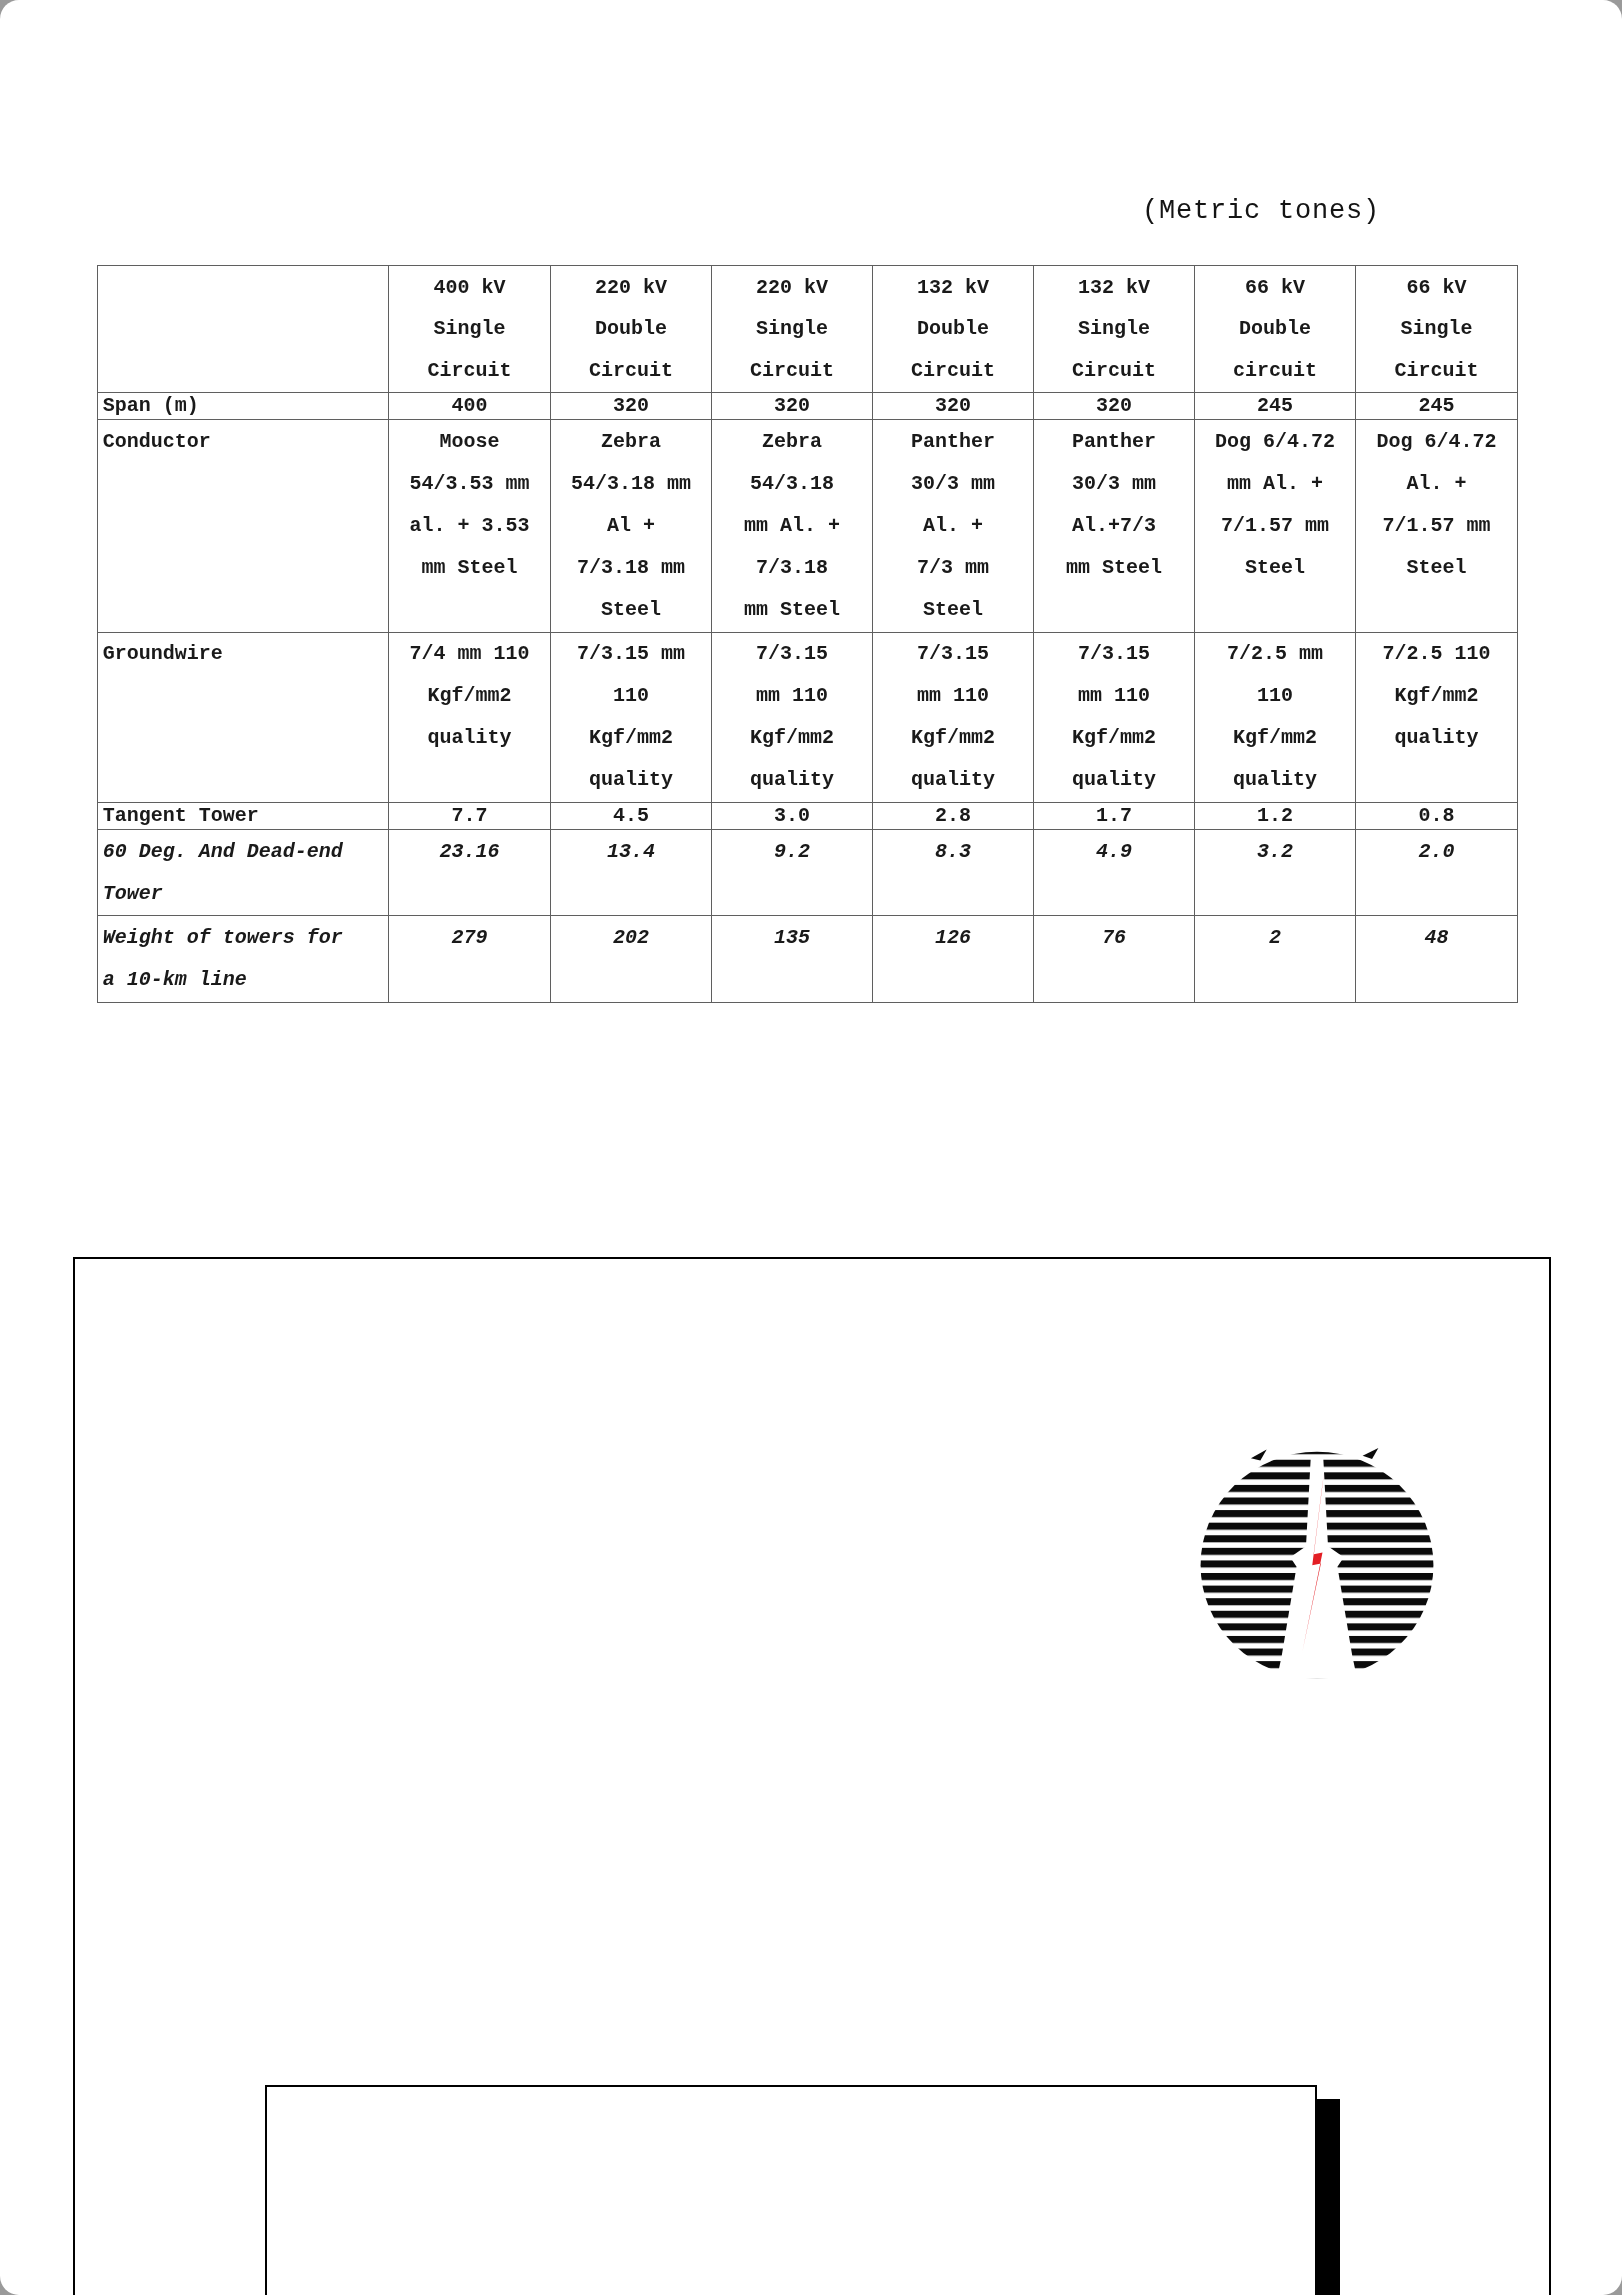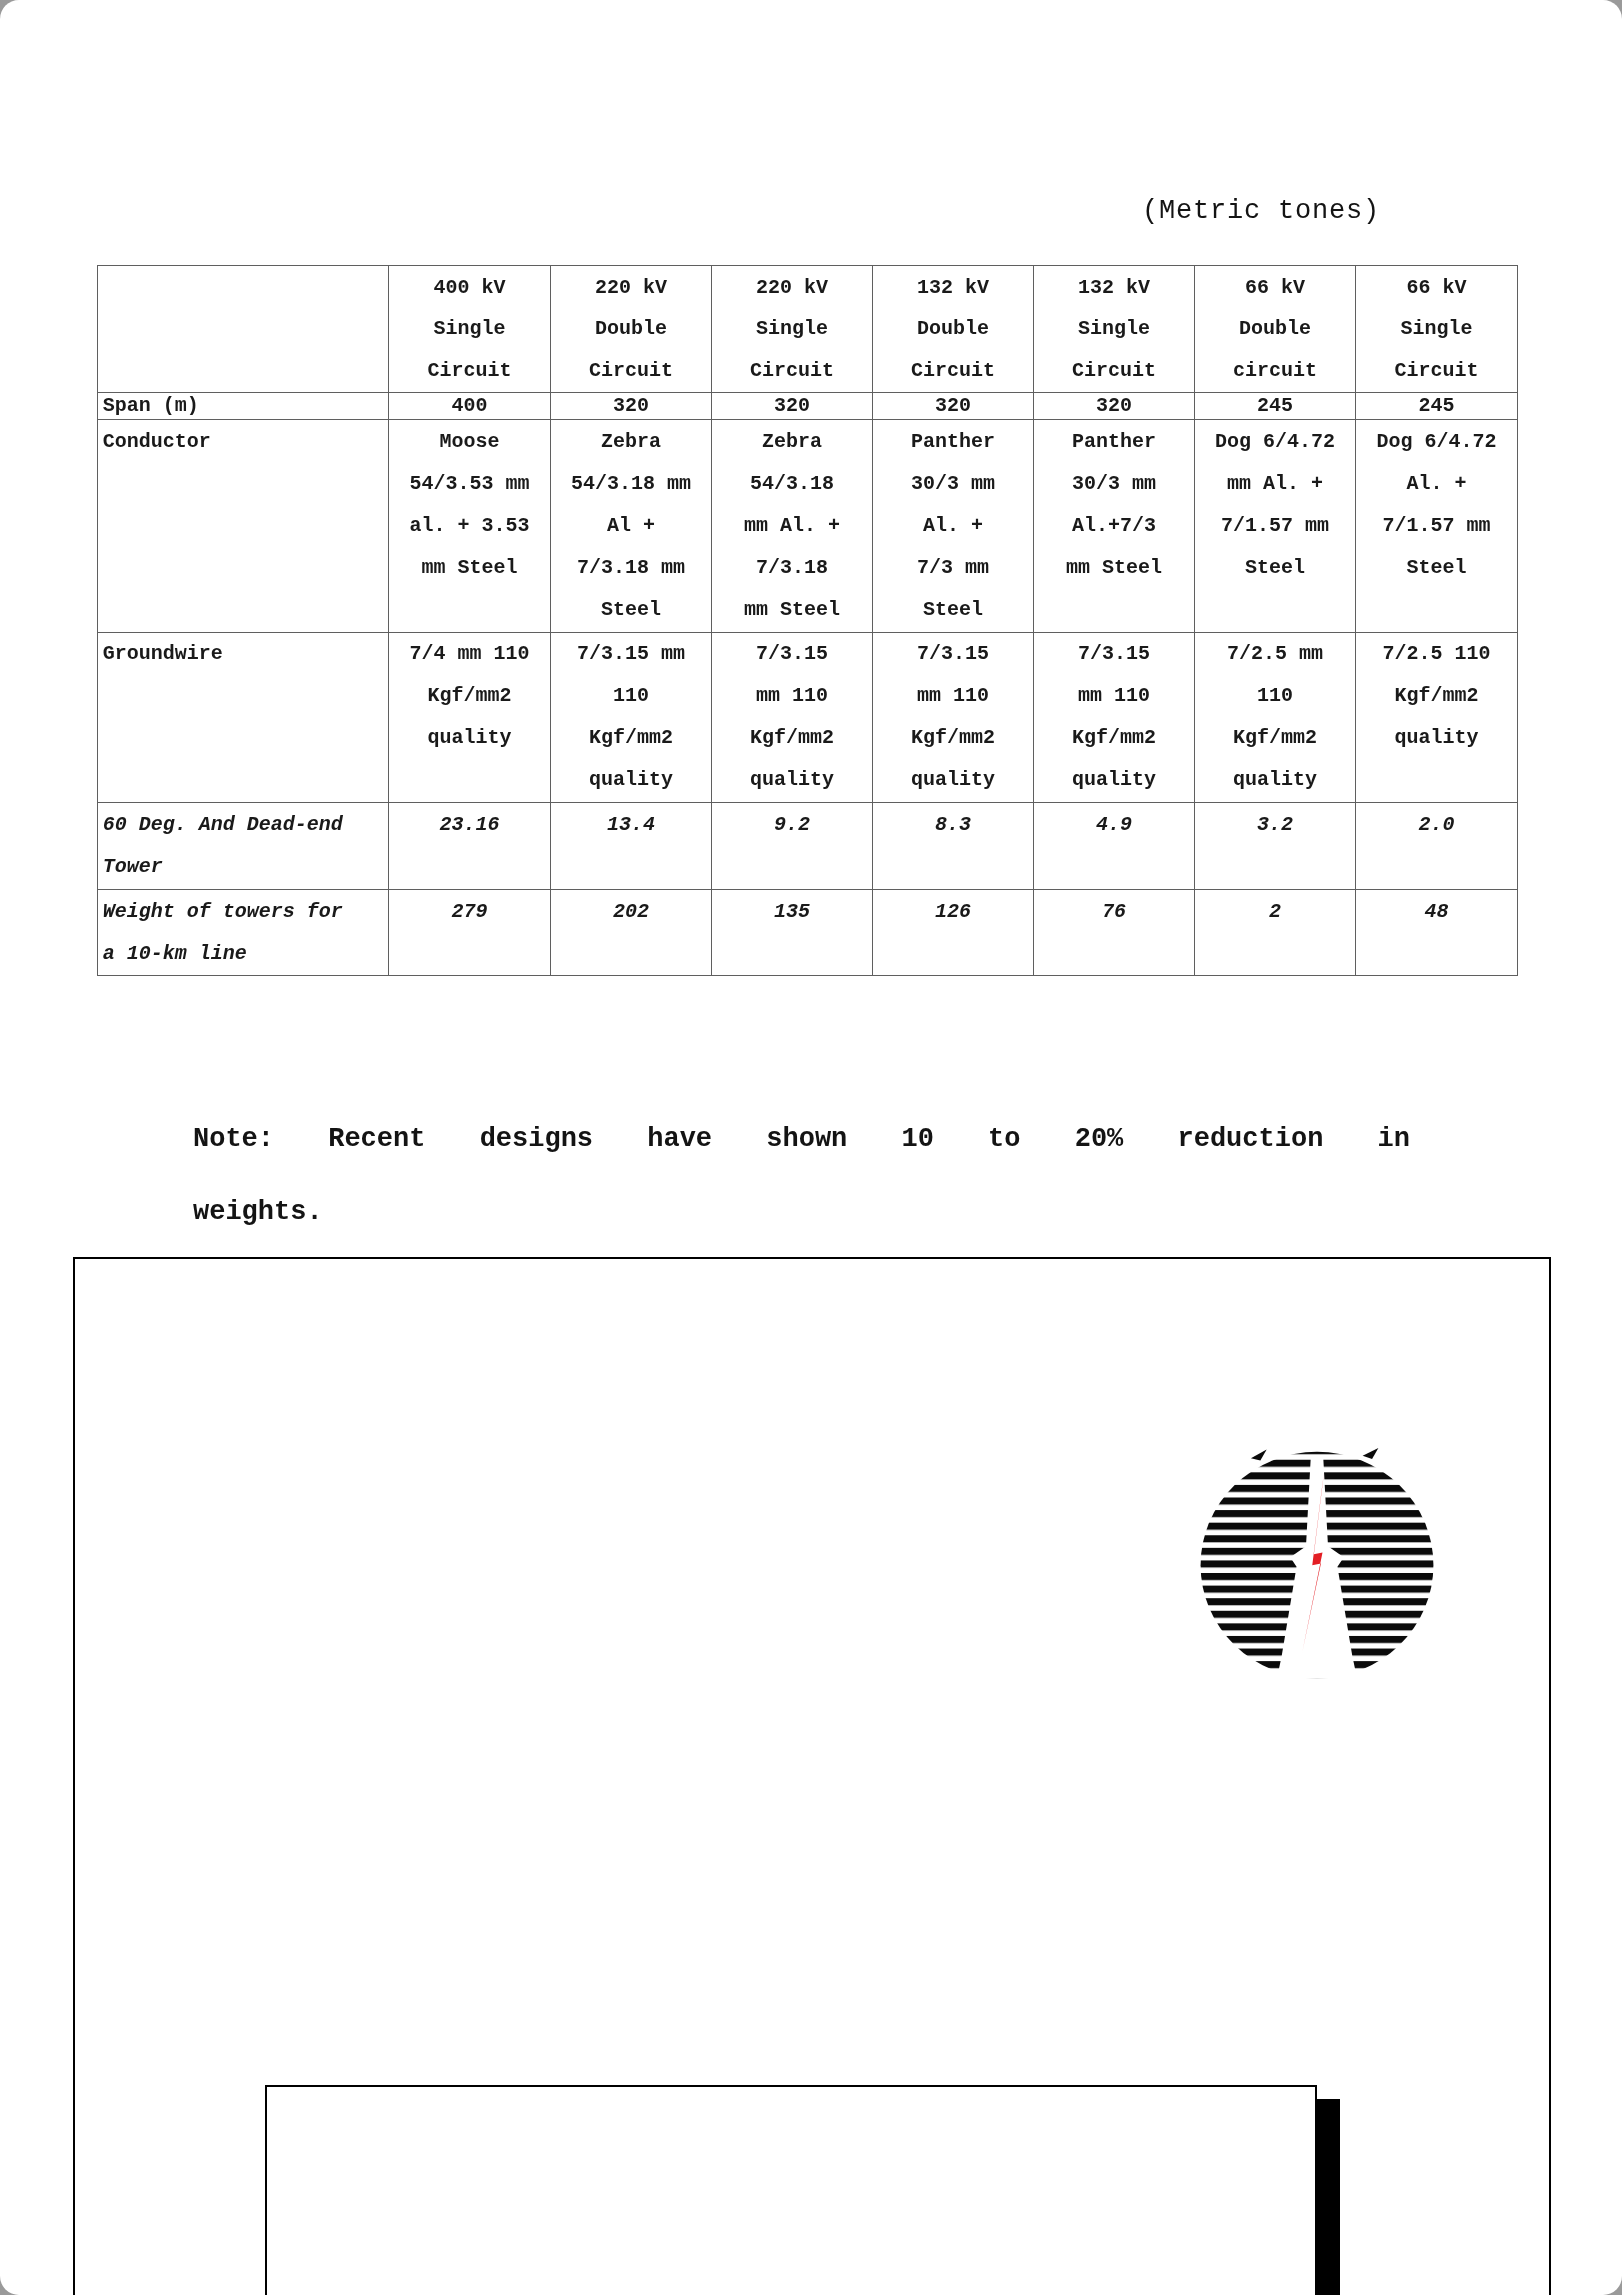--- a/index.html
+++ b/index.html
@@ -212,20 +212,30 @@
 Kgf/mm2
 quality</td>
           <td>7/2.5 mm
 110
 Kgf/mm2
 quality</td>
           <td>7/2.5 110
 Kgf/mm2
 quality</td>
         </tr>
+        <tr class="single">
+          <th class="rowlabel">Tangent Tower</th>
+          <td>7.7</td>
+          <td>4.5</td>
+          <td>3.0</td>
+          <td>2.8</td>
+          <td>1.7</td>
+          <td>1.2</td>
+          <td>0.8</td>
+        </tr>
         <tr class="tall">
           <th class="rowlabel">60 Deg. And Dead-end
 Tower</th>
           <td>23.16</td>
           <td>13.4</td>
           <td>9.2</td>
           <td>8.3</td>
           <td>4.9</td>
           <td>3.2</td>
           <td>2.0</td>
@@ -237,22 +247,20 @@
           <td>202</td>
           <td>135</td>
           <td>126</td>
           <td>76</td>
           <td>2</td>
           <td>48</td>
         </tr>
       </tbody>
   </table>
 
-  <div class="note">Note: Recent designs have shown 10 to 20% reduction in
-weights.</div>
 
   <div class="big-box"></div>
 
   <div class="logo">
     <svg viewBox="0 0 300 296" xmlns="http://www.w3.org/2000/svg">
       <defs>
         <pattern id="hstripes" x="0" y="2" width="12" height="16" patternUnits="userSpaceOnUse">
           <rect x="0" y="0" width="12" height="9" fill="#0b0b0b"></rect>
         </pattern>
         <clipPath id="ball">

